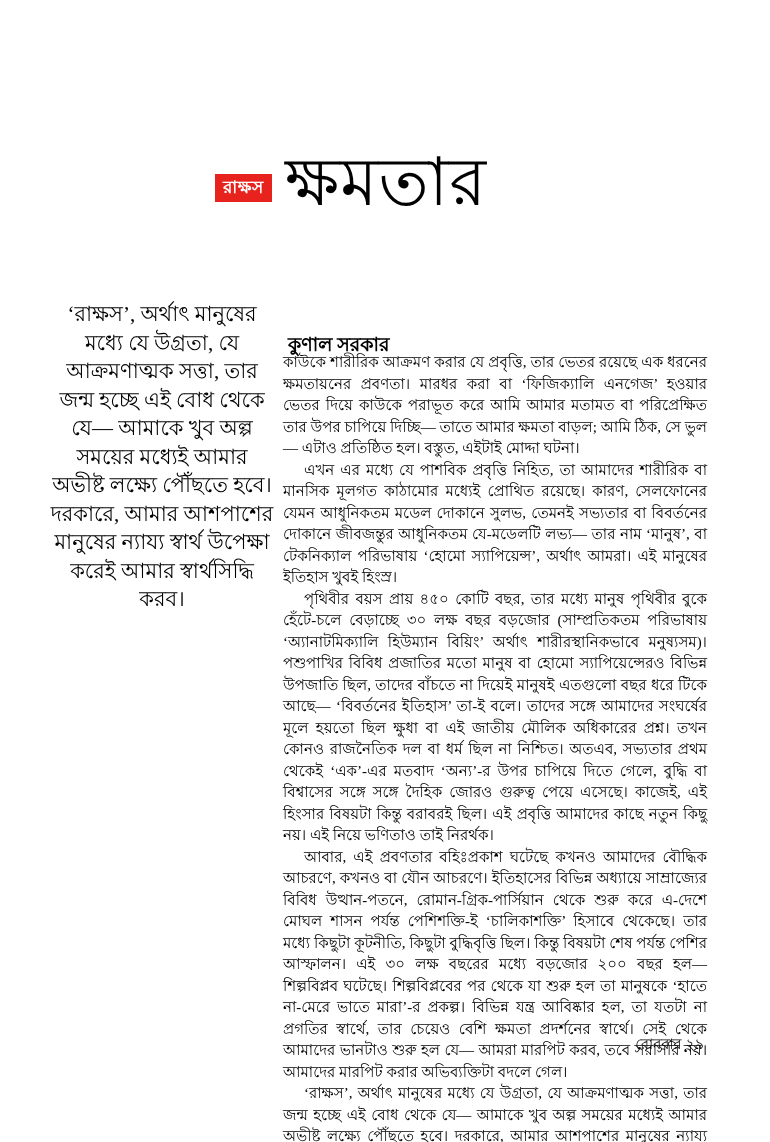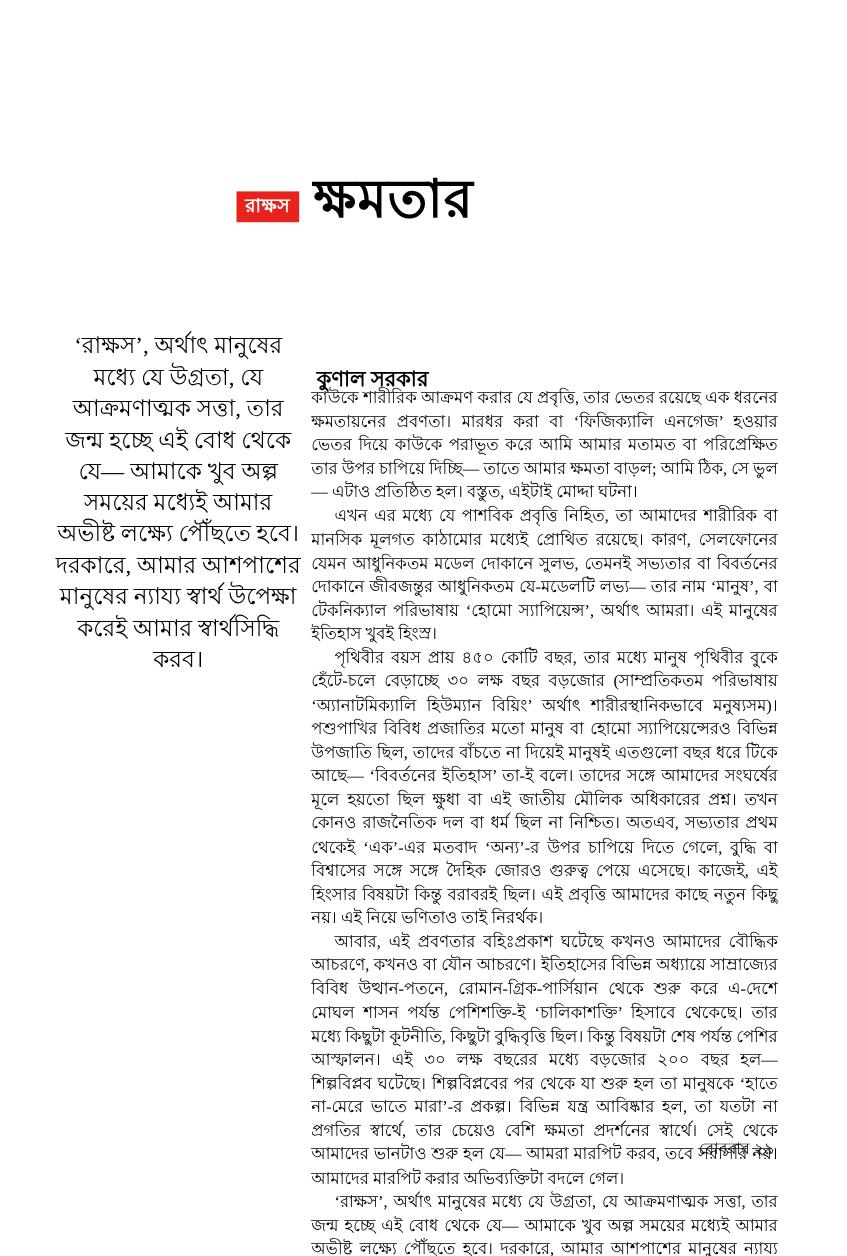--- a/index.html
+++ b/index.html
@@ -26,22 +26,22 @@
     font-size: 17px;
     line-height: 1;
     padding: 5px 8px 6px 8px;
     letter-spacing: 0.5px;
   }
   
   .headline {
     position: absolute;
     left: 285px;
     top: 138px;
-    font-weight: bold;
-    font-size: 48px;
+    font-weight: normal;
+    font-size: 67px;
     line-height: 88px;
     letter-spacing: 1px;
     color: #000;
     white-space: nowrap;
   }
   
   .byline {
     position: absolute;
     left: 288px;
     top: 330px;

